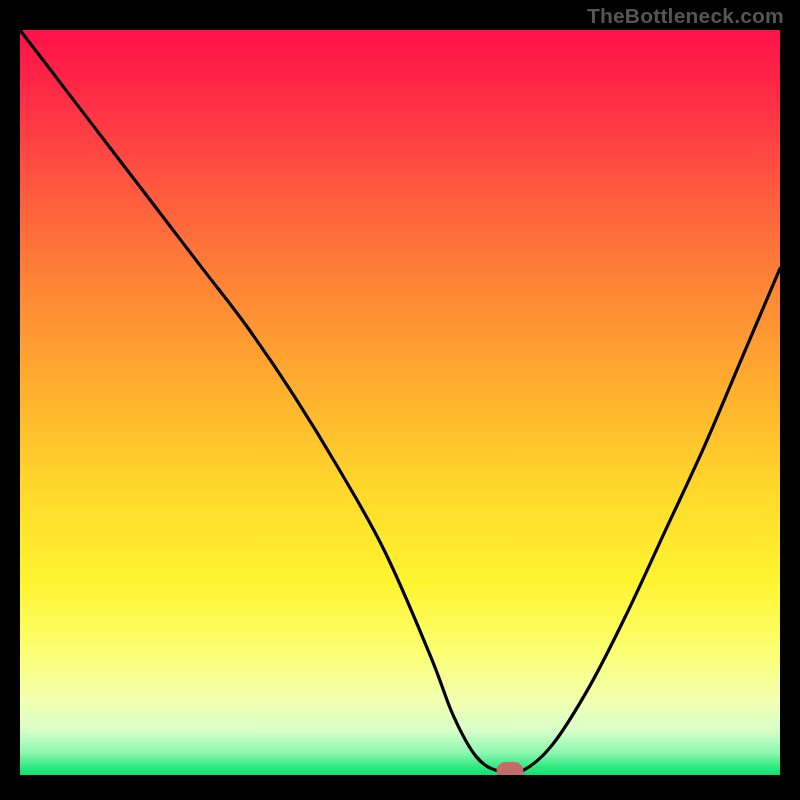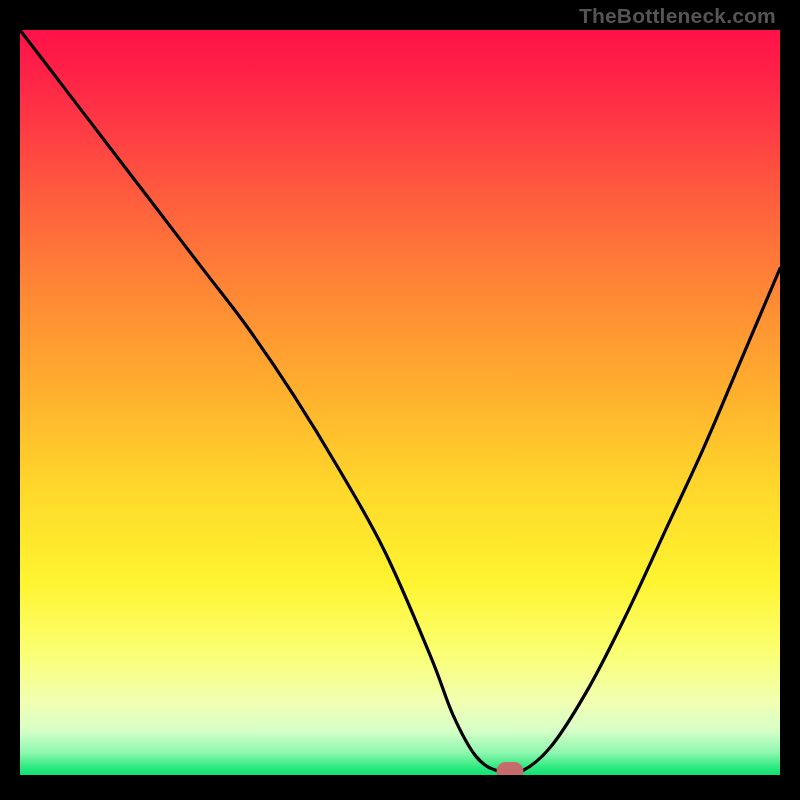--- a/index.html
+++ b/index.html
@@ -13,21 +13,21 @@
   }
   .frame {
     position: relative;
     width: 800px;
     height: 800px;
     background: #000;
   }
   .watermark {
     position: absolute;
     top: 4px;
-    right: 24px;
+    right: 16px;
     color: #555;
     font-size: 21px;
     font-weight: 600;
     letter-spacing: 0.2px;
     z-index: 20;
   }
   .plot-area {
     position: absolute;
     left: 20px;
     top: 30px;

